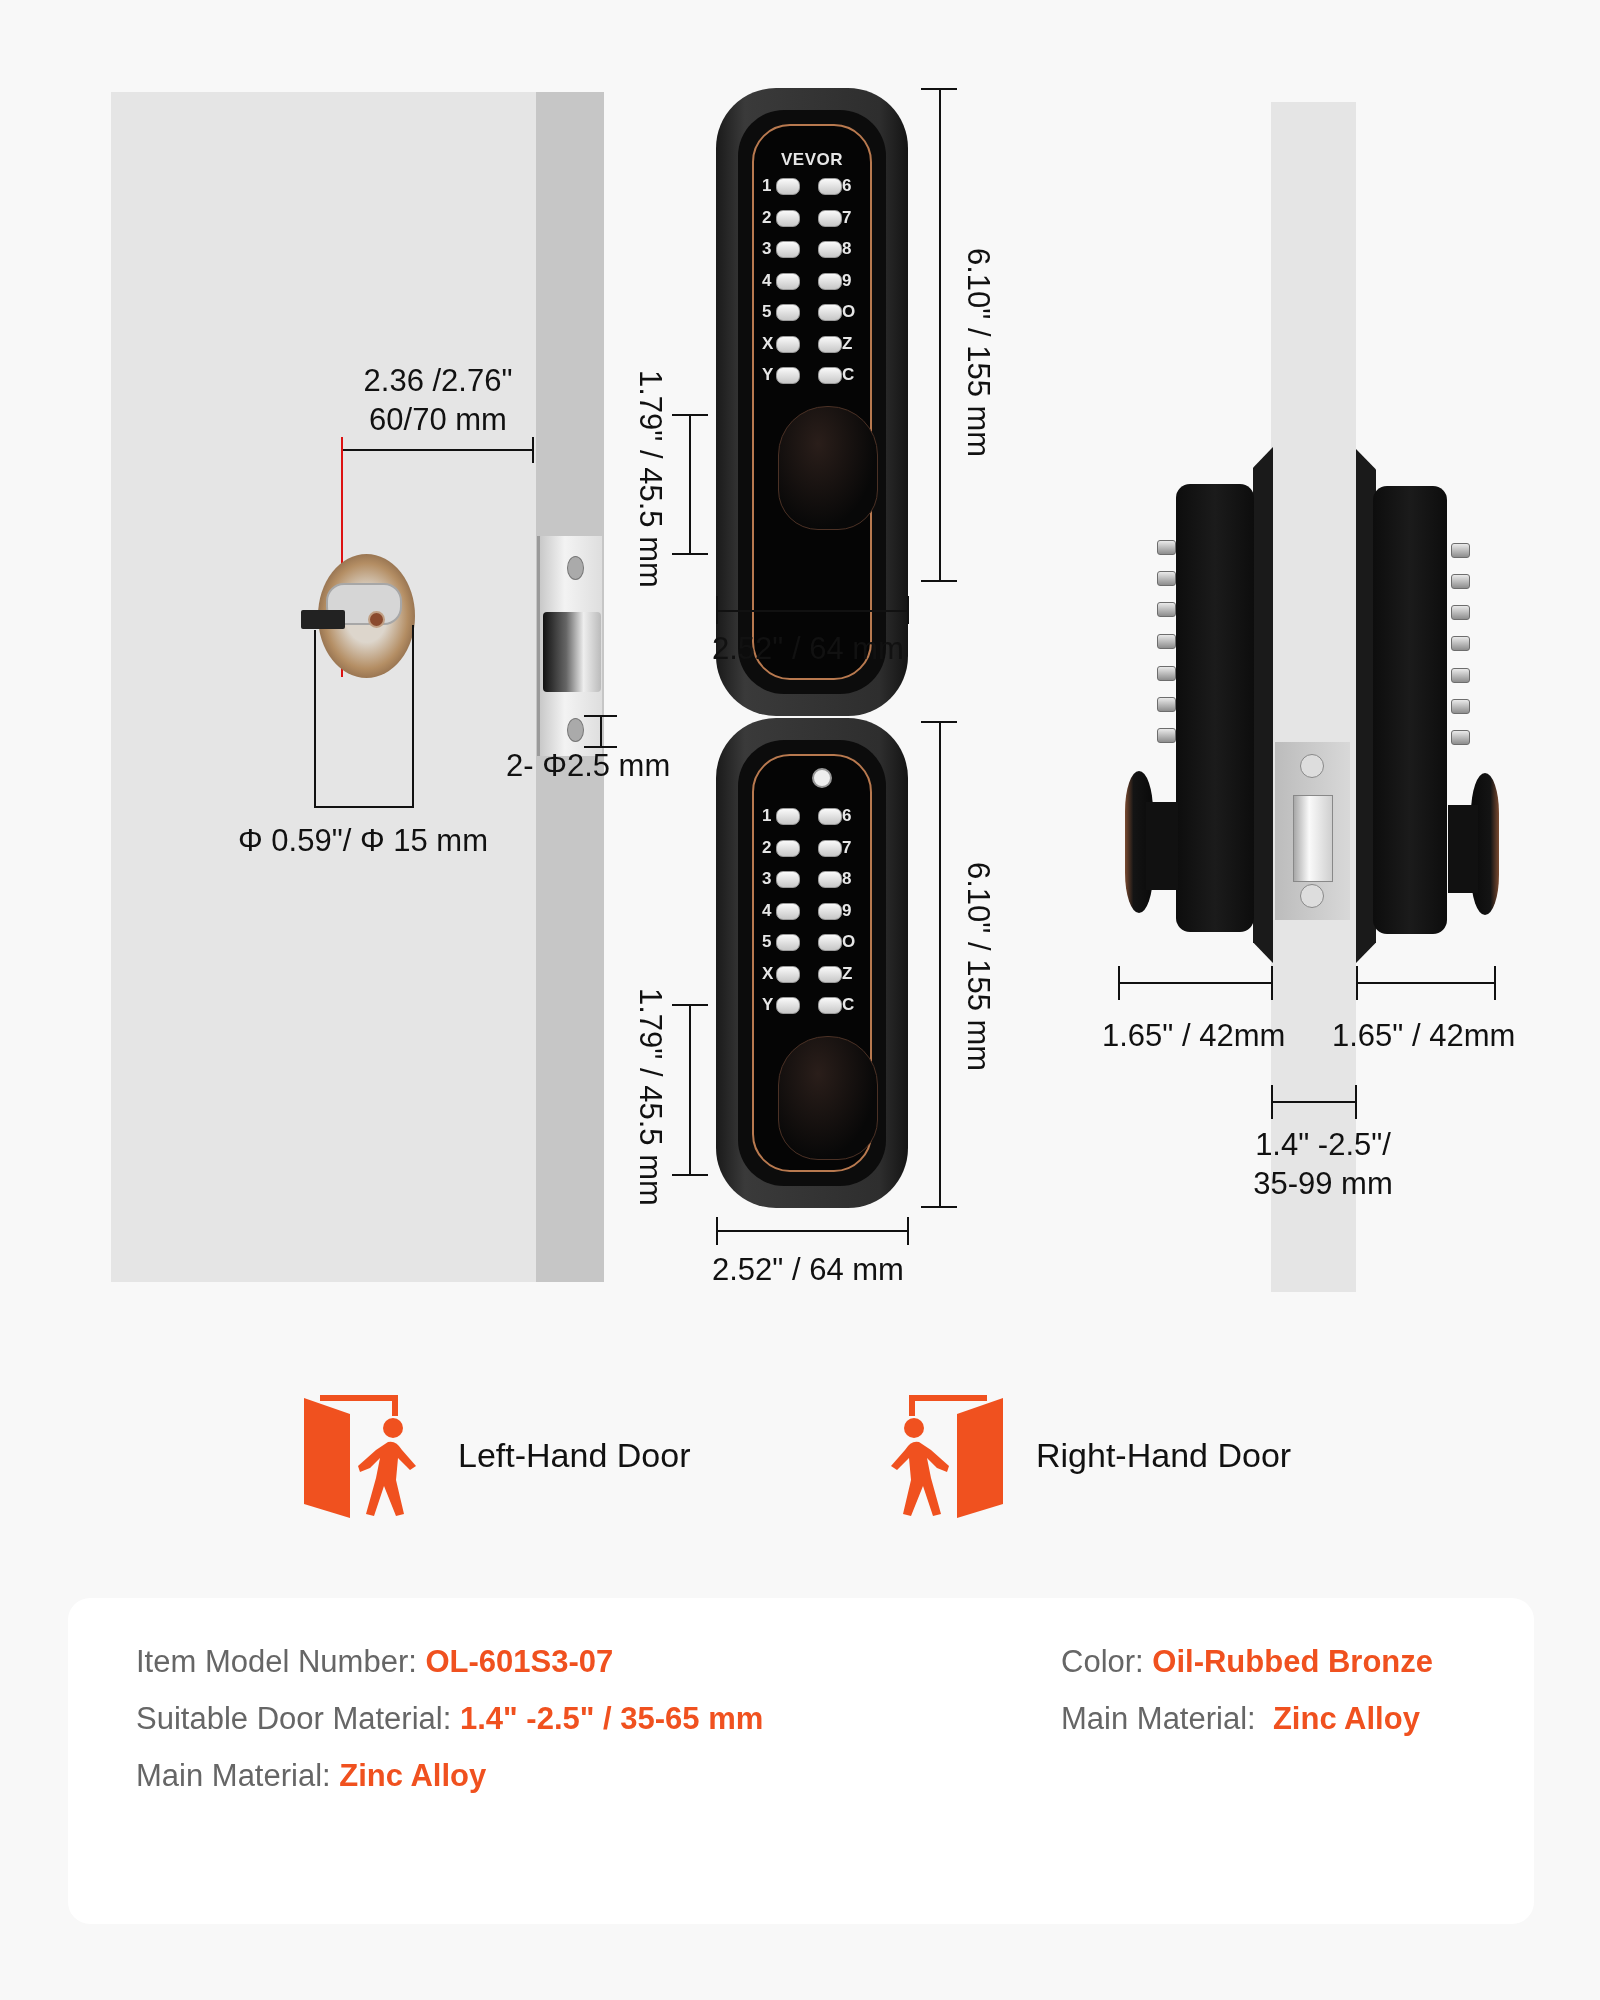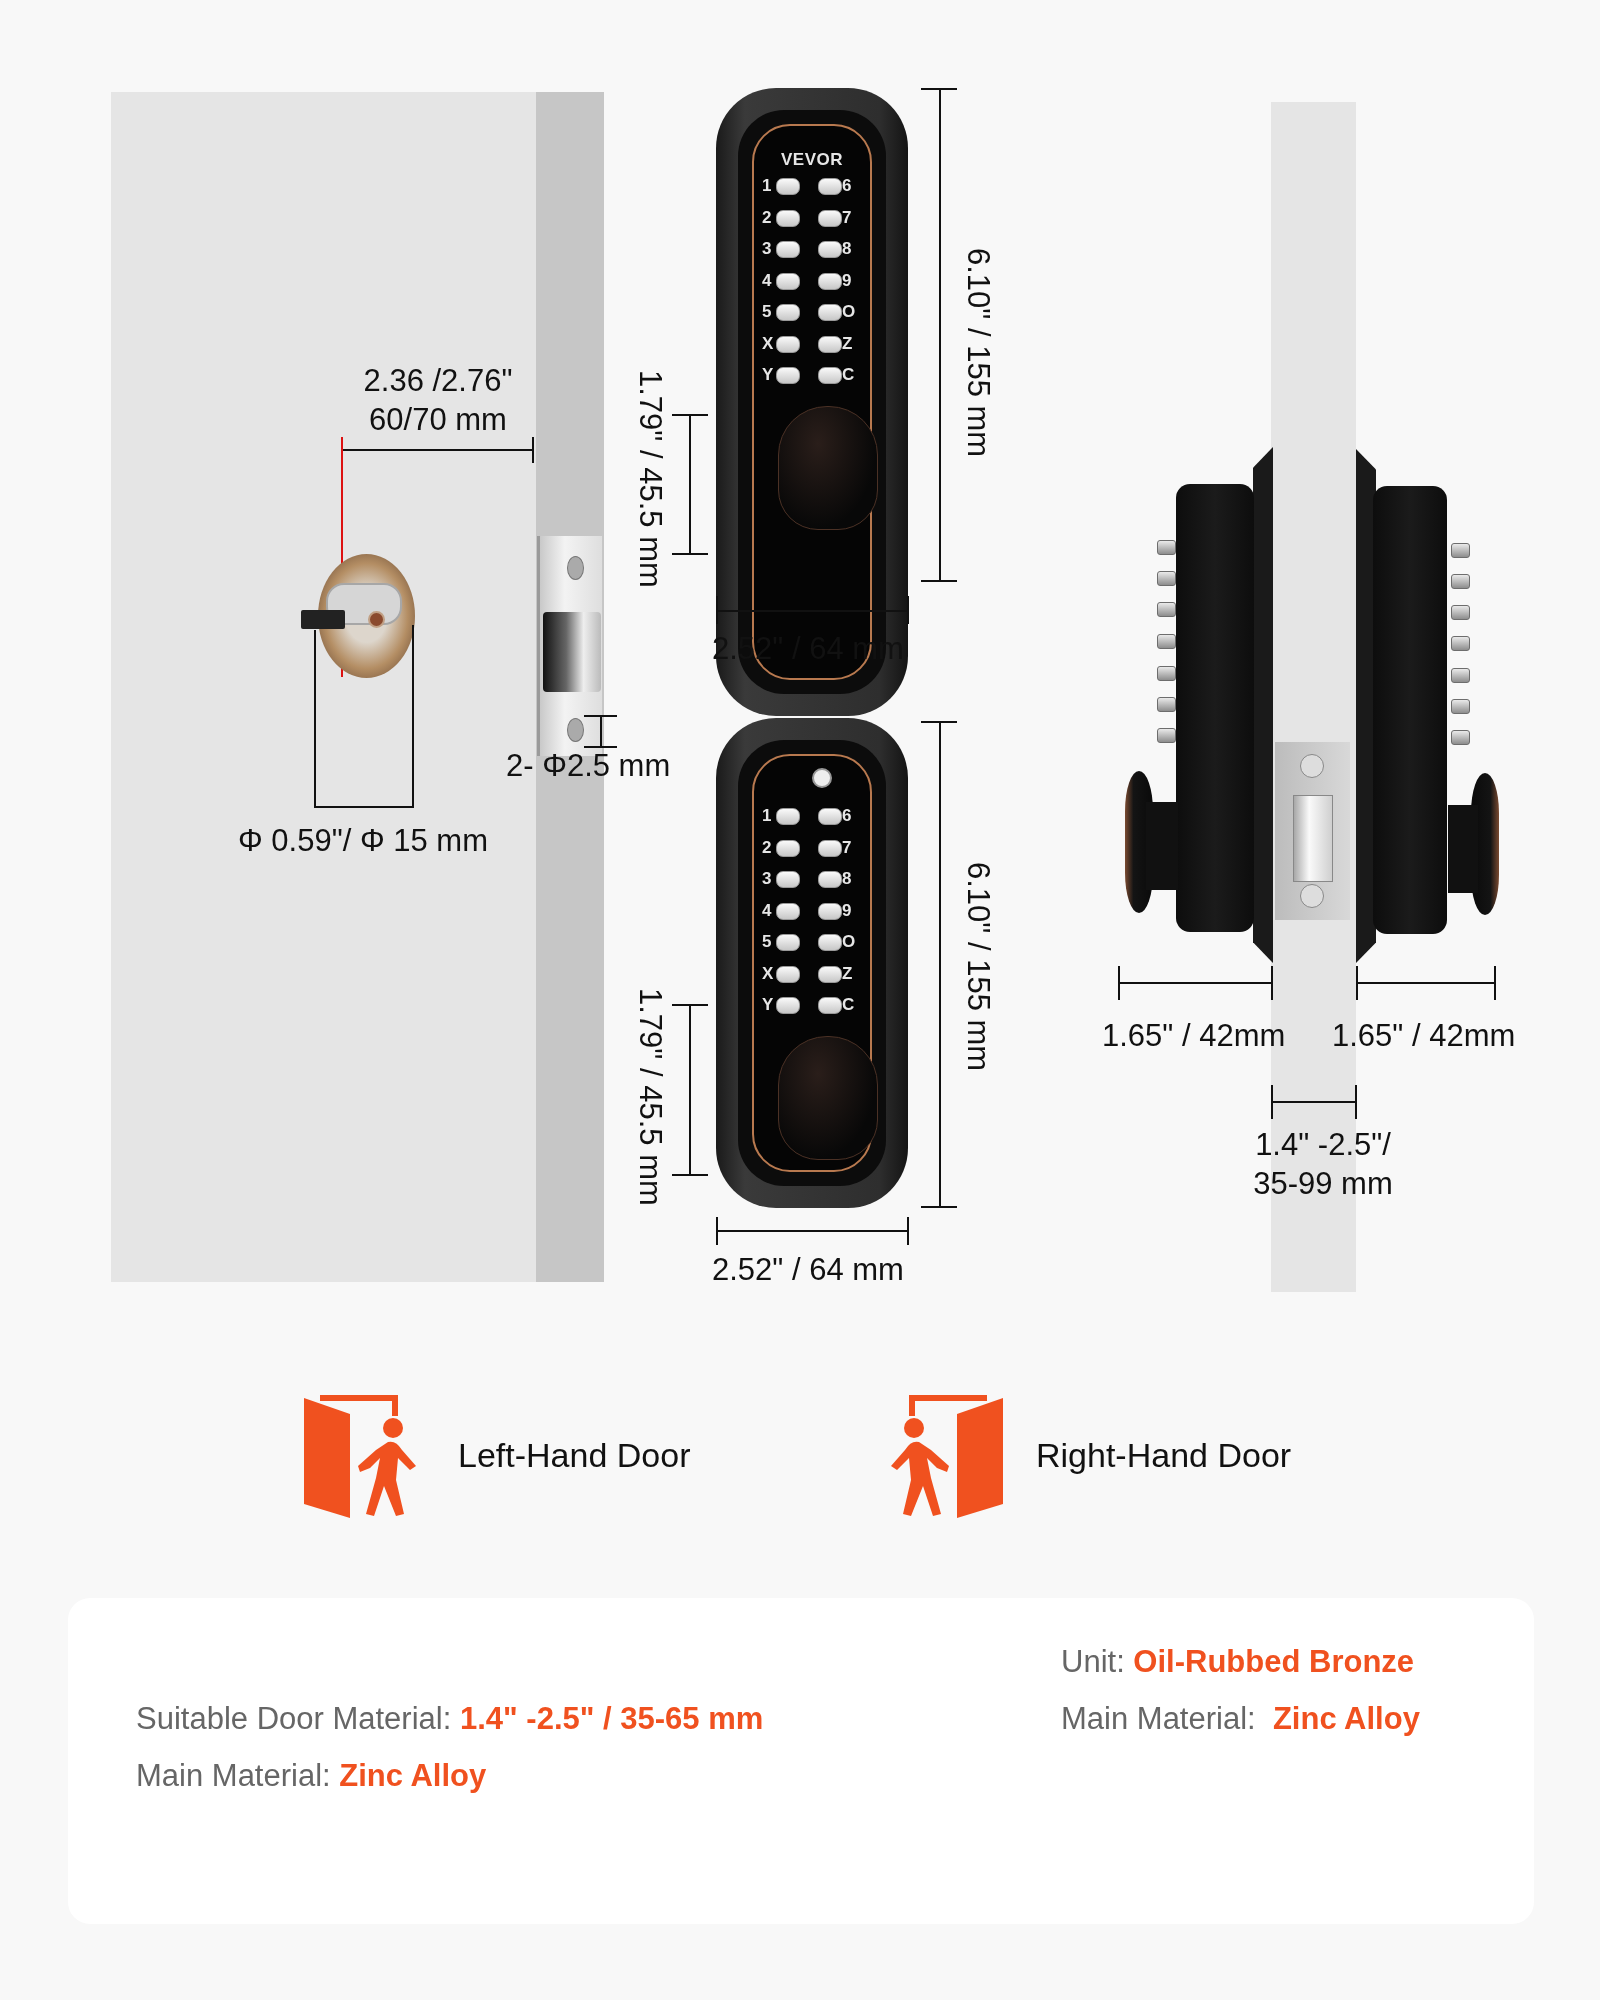--- a/index.html
+++ b/index.html
@@ -275,18 +275,19 @@
 
 <svg class="door-icon" style="left:883px;top:1394px;" width="124" height="124" viewBox="0 0 124 124">
   <path d="M120 4 L74 20 L74 124 L120 110 Z" fill="#f0511f"></path>
   <path d="M104 4 L29 4 L29 22" stroke="#f0511f" stroke-width="6" fill="none"></path>
   <circle cx="31" cy="34" r="10" fill="#f0511f"></circle>
   <path d="M36 48 Q28 46 22 56 L8 72 L14 76 L26 64 L28 86 L20 120 L28 122 L40 92 L50 122 L58 120 L48 84 L44 64 L54 74 L64 78 L66 72 L48 56 Z" fill="#f0511f"></path>
 </svg>
 <div class="legend-label" style="left:1036px;top:1436px;">Right-Hand Door</div>
 
 <div class="spec-card">
+  <div class="spec-row" style="left:68px;top:46px;"><span class="spec-label">Item Model Number: </span><span class="spec-value">OL-601S3-07</span></div>
   <div class="spec-row" style="left:68px;top:103px;"><span class="spec-label">Suitable Door Material: </span><span class="spec-value">1.4" -2.5" / 35-65 mm</span></div>
   <div class="spec-row" style="left:68px;top:160px;"><span class="spec-label">Main Material: </span><span class="spec-value">Zinc Alloy</span></div>
 
-  <div class="spec-row" style="left:993px;top:46px;"><span class="spec-label">Unit: </span><span class="spec-value">Oil-Rubbed Bronze</span></div>
+  <div class="spec-row" style="left:993px;top:46px;"><span class="spec-label">Color: </span><span class="spec-value">Oil-Rubbed Bronze</span></div>
   <div class="spec-row" style="left:993px;top:103px;white-space:pre;"><span class="spec-label">Main Material:  </span><span class="spec-value">Zinc Alloy</span></div>
 </div>
 
 </body></html>

